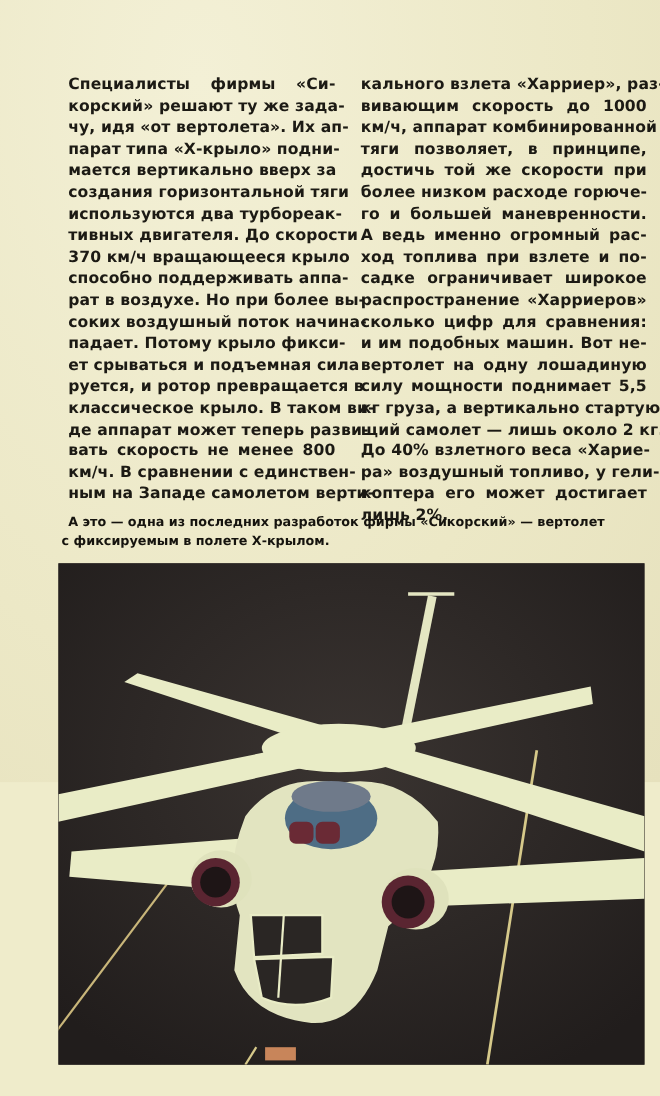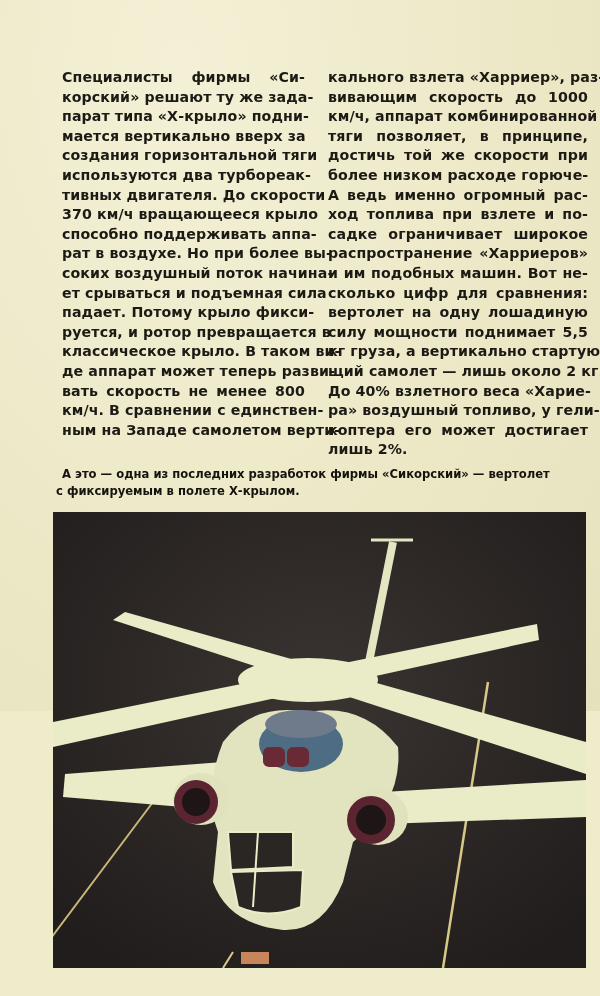--- a/index.html
+++ b/index.html
@@ -34,52 +34,54 @@
   .photo svg { display:block; }
 </style>
 </head>
 <body>
 
 <div class="page">
 
   <div class="col left">
     <span class="line" style="padding-left:0">Специалисты фирмы «Си-</span>
     <span class="line">корский» решают ту же зада-</span>
+    <span class="line">чу, идя «от вертолета». Их ап-</span>
     <span class="line">парат типа «Х-крыло» подни-</span>
     <span class="line">мается вертикально вверх за</span>
     <span class="line">создания горизонтальной тяги</span>
     <span class="line">используются два турбореак-</span>
     <span class="line">тивных двигателя. До скорости</span>
     <span class="line">370 км/ч вращающееся крыло</span>
     <span class="line">способно поддерживать аппа-</span>
     <span class="line">рат в воздухе. Но при более вы-</span>
     <span class="line">соких воздушный поток начина-</span>
+    <span class="line">падает. Потому крыло фикси-</span>
     <span class="line">ет срываться и подъемная сила</span>
-    <span class="line">падает. Потому крыло фикси-</span>
     <span class="line">руется, и ротор превращается в</span>
     <span class="line">классическое крыло. В таком ви-</span>
     <span class="line">де аппарат может теперь разви-</span>
     <span class="line">вать скорость не менее 800</span>
     <span class="line">км/ч. В сравнении с единствен-</span>
     <span class="line">ным на Западе самолетом верти-</span>
   </div>
 
   <div class="col right">
     <span class="line">кального взлета «Харриер», раз-</span>
     <span class="line">вивающим скорость до 1000</span>
     <span class="line">км/ч, аппарат комбинированной</span>
     <span class="line">тяги позволяет, в принципе,</span>
     <span class="line">достичь той же скорости при</span>
     <span class="line">более низком расходе горюче-</span>
+    <span class="line">го и большей маневренности.</span>
     <span class="line">А ведь именно огромный рас-</span>
     <span class="line">ход топлива при взлете и по-</span>
     <span class="line">садке ограничивает широкое</span>
     <span class="line">распространение «Харриеров»</span>
+    <span class="line">сколько цифр для сравнения:</span>
     <span class="line">и им подобных машин. Вот не-</span>
-    <span class="line">сколько цифр для сравнения:</span>
     <span class="line">вертолет на одну лошадиную</span>
     <span class="line">силу мощности поднимает 5,5</span>
     <span class="line">кг груза, а вертикально стартую-</span>
     <span class="line">щий самолет — лишь около 2 кг.</span>
     <span class="line">До 40% взлетного веса «Харие-</span>
     <span class="line">ра» воздушный топливо, у гели-</span>
     <span class="line">коптера его может достигает</span>
     <span class="line last">лишь 2%.</span>
   </div>
 

